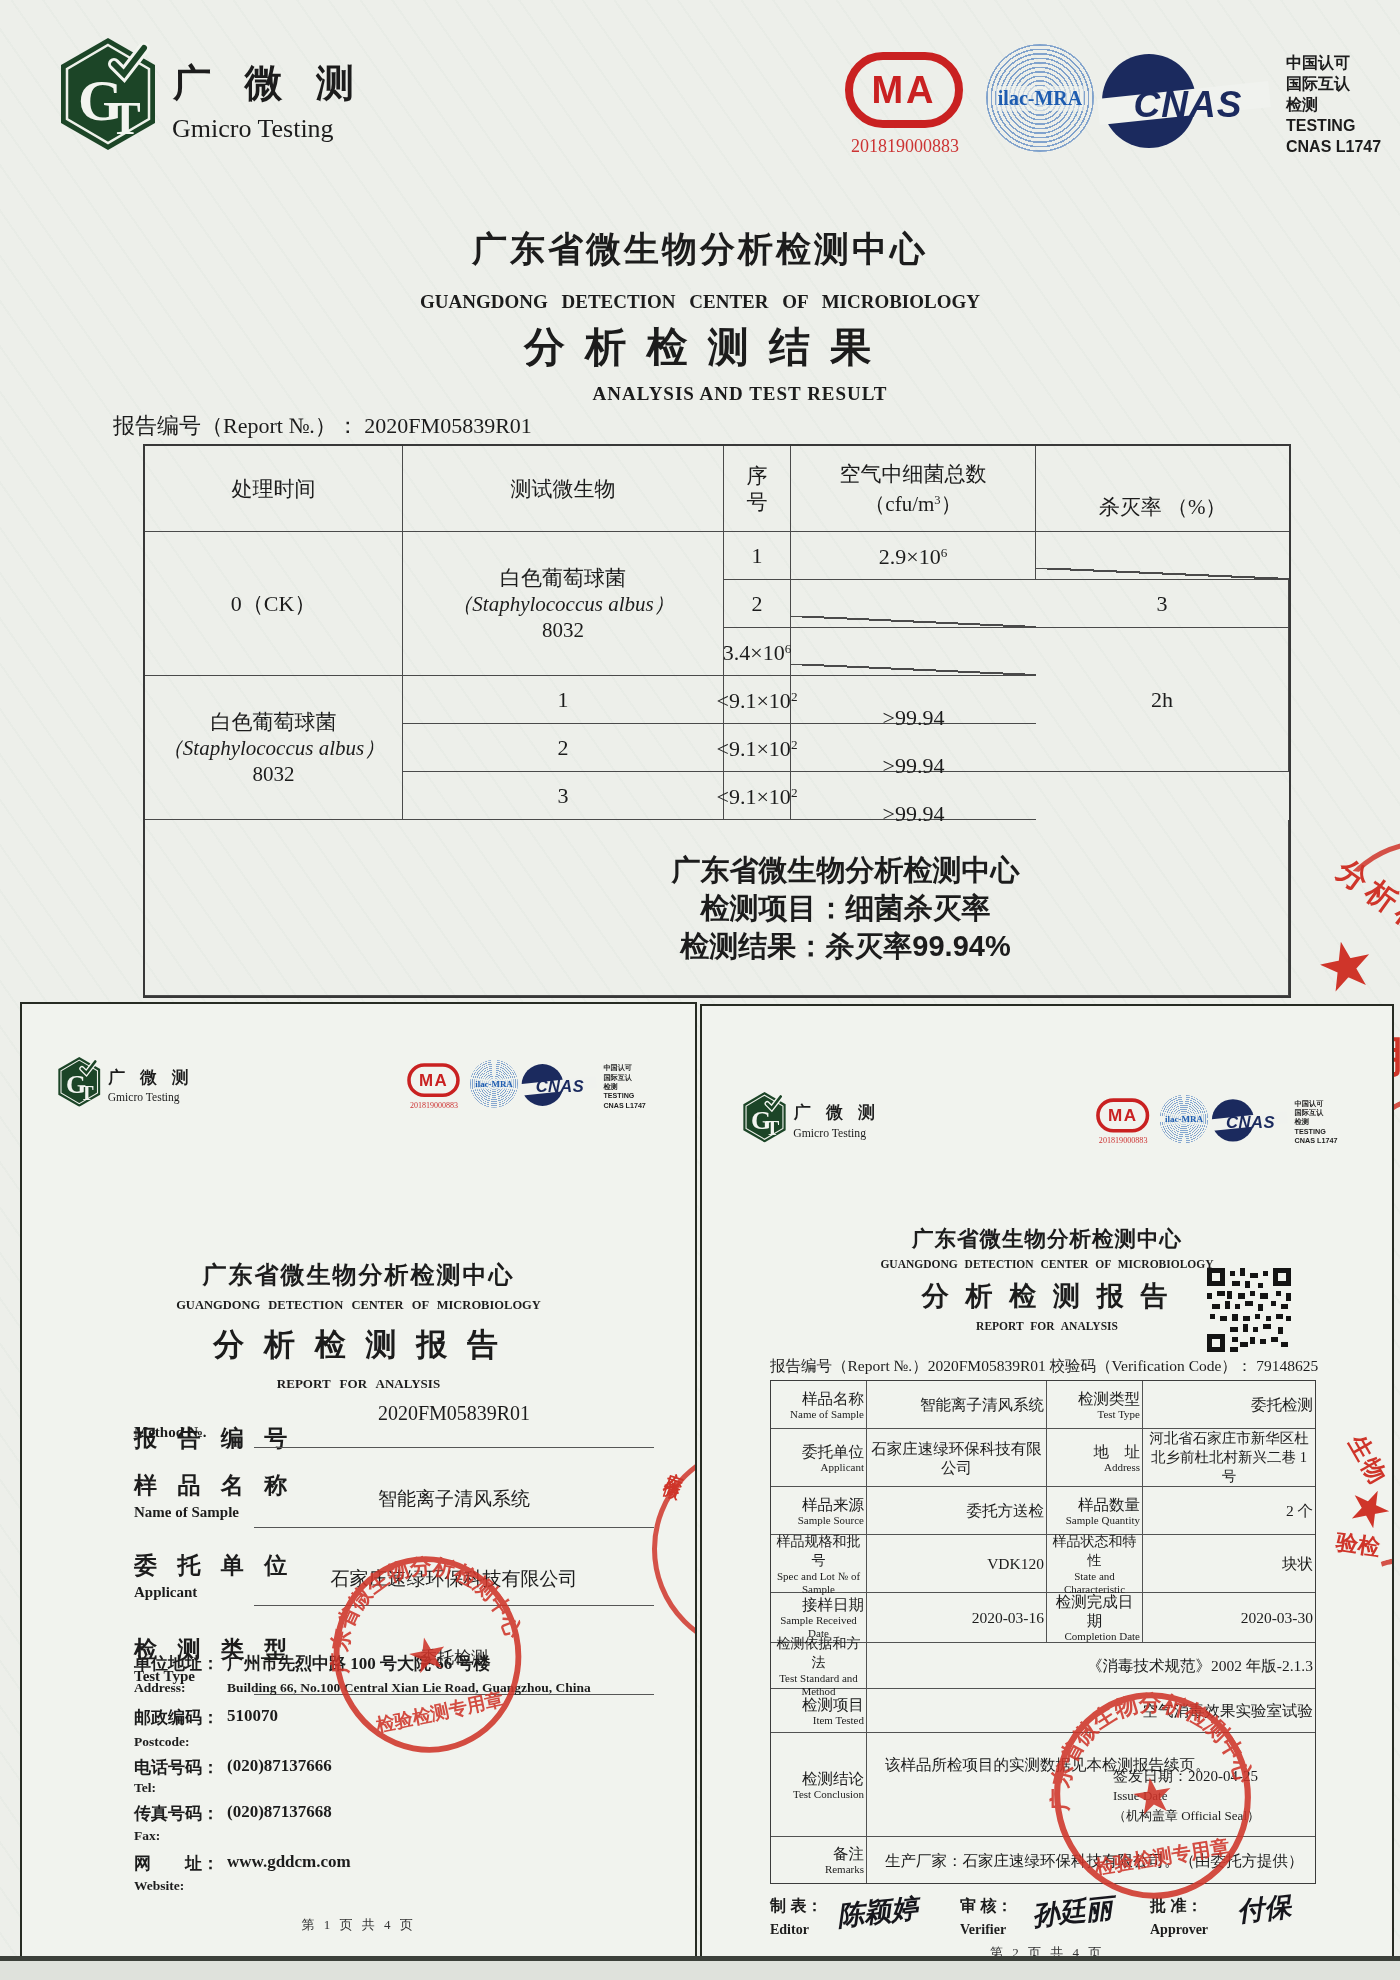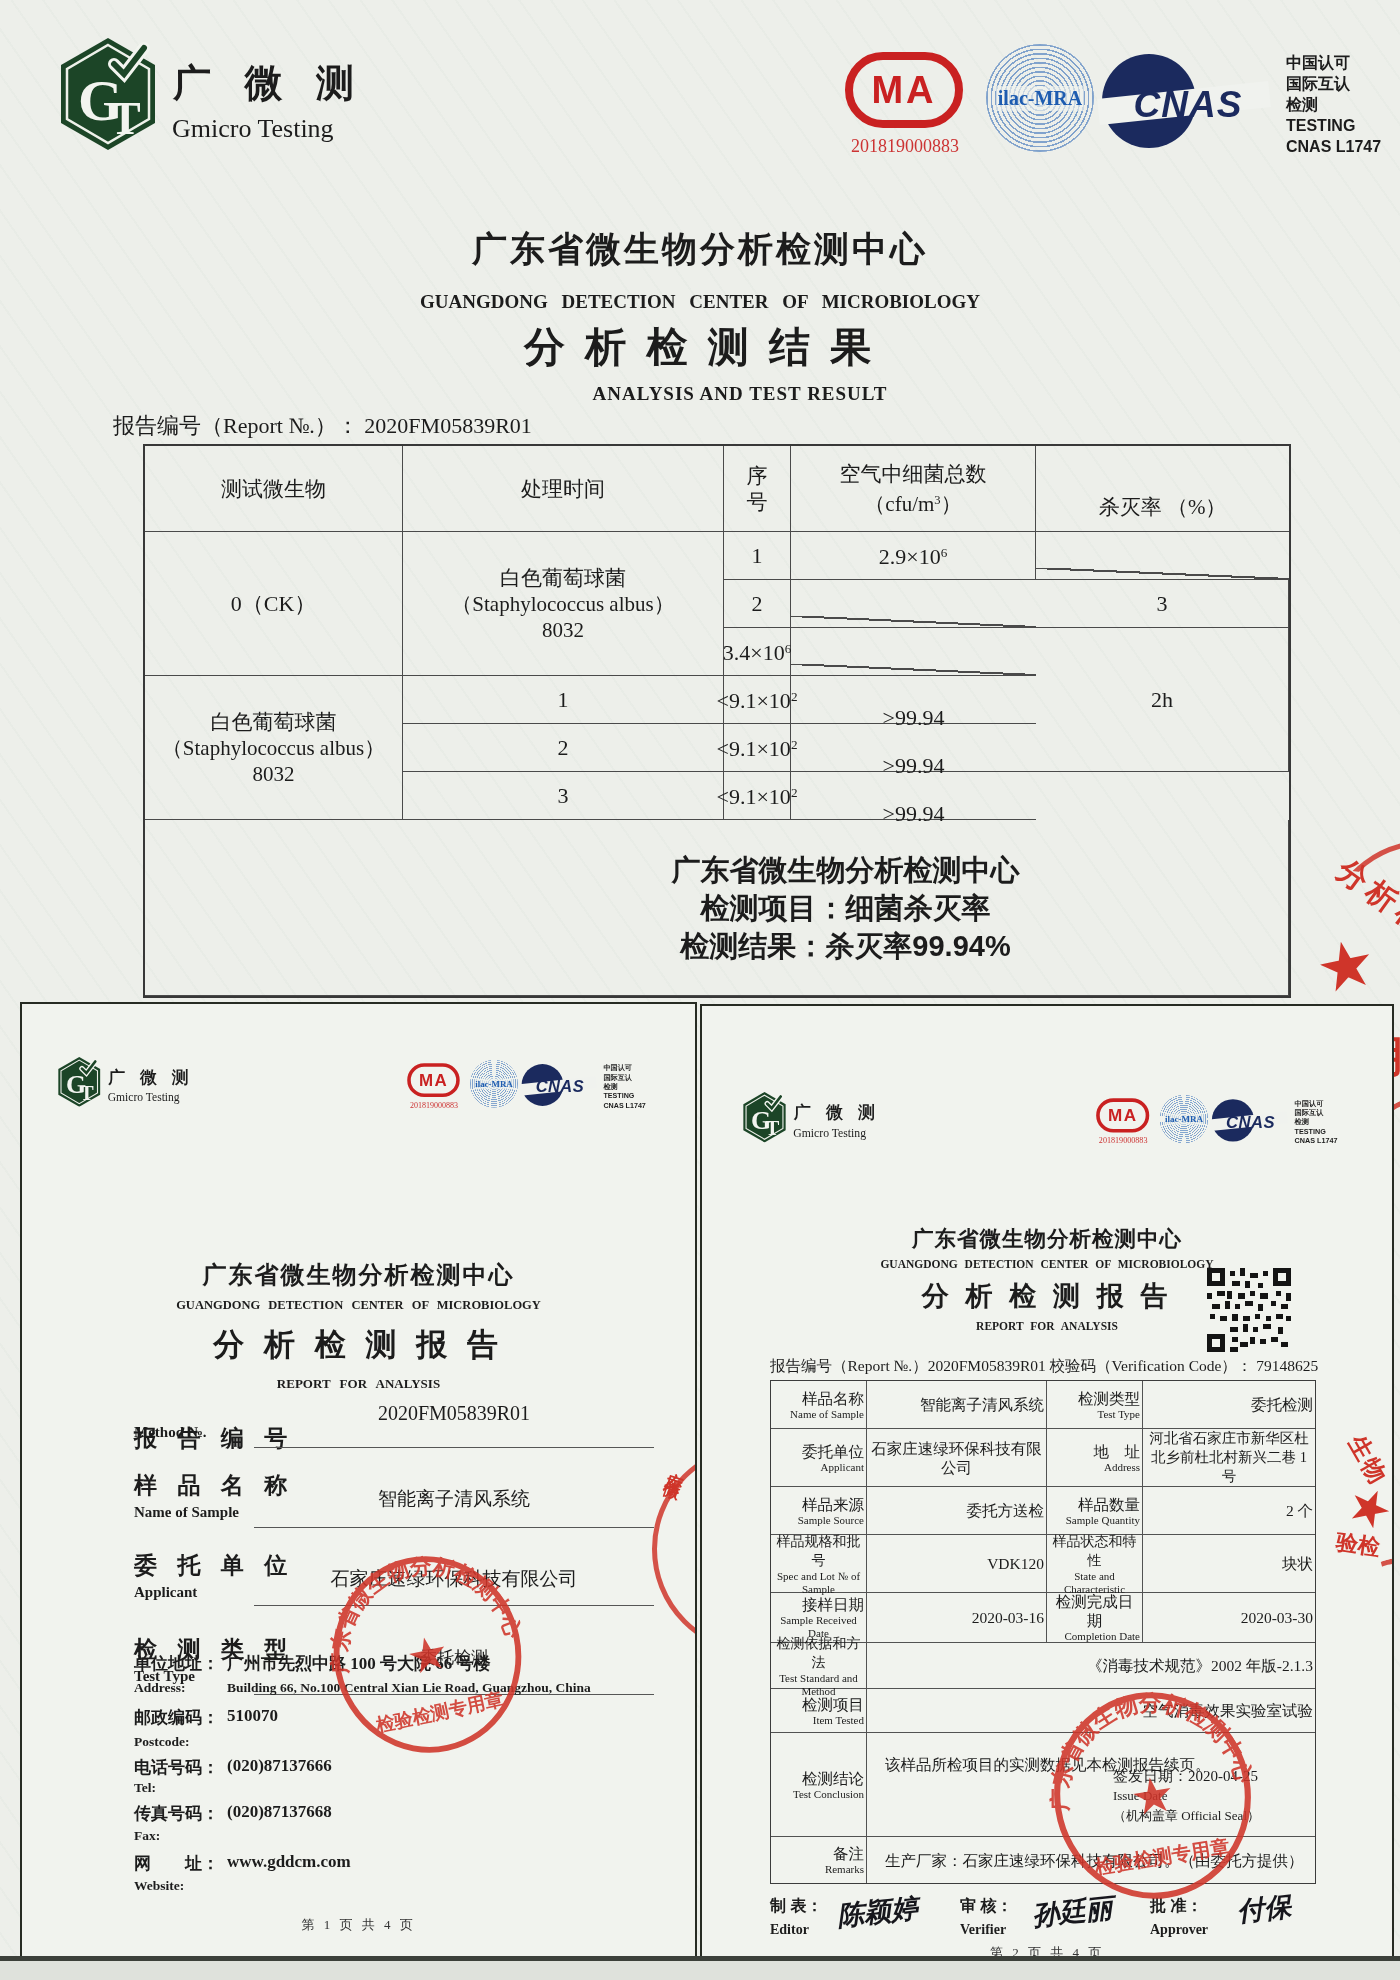--- a/index.html
+++ b/index.html
@@ -36,21 +36,21 @@
         grid-template-columns:258px 321px 67px 245px 253px;
         grid-template-rows:86px repeat(6,48px) 176px;
         border:2px solid #383838;}
   .rtable .c{border-right:1px solid #4a4a4a;border-bottom:1px solid #4a4a4a;display:flex;flex-direction:column;
         align-items:center;justify-content:center;font-size:21px;text-align:center;line-height:26px;}
   .rtable .lastcol{border-right:none;margin-top:36px;}
   .rtable .span3{grid-row:span 3;}
   .rtable .num{font-size:22px;}
   .slash{background:linear-gradient(to right top,transparent calc(50% - 1px),#4a4a4a calc(50% - 1px) calc(50% + 1px),transparent calc(50% + 1px));}
   .orgcell{line-height:46px;}
-  .latin{text-align:center;}
+  .latin{font-style:italic;text-align:center;}
   .sumrow{grid-column:1 / -1;border:none;display:flex;flex-direction:column;justify-content:center;
         align-items:flex-start;padding-left:258px;gap:12px;}
   .sumrow div{font-family:"Liberation Sans","DejaVu Sans",sans-serif;font-weight:700;font-size:29px;}
   
   .sheet{position:absolute;background:#f1f3ee;border:2px solid #272b23;overflow:hidden;}
   #sheet1{left:20px;top:1002px;width:673px;height:952px;}
   #sheet2{left:700px;top:1004px;width:690px;height:952px;}
   .scalewrap{position:absolute;transform-origin:0 0;}
   
   .f-cn{position:absolute;left:112px;font-weight:700;font-size:23px;letter-spacing:7px;white-space:nowrap;
@@ -134,22 +134,22 @@
       </div>
     </div>
 
     <div class="abs ctr" style="top:226px;font-size:35px;font-weight:600;letter-spacing:3px;">广东省微生物分析检测中心</div>
     <div class="abs ctr" style="top:291px;font-size:19px;font-weight:700;word-spacing:9px;">GUANGDONG   DETECTION   CENTER   OF   MICROBIOLOGY</div>
     <div class="abs ctr" style="top:320px;font-size:41px;font-weight:700;letter-spacing:5px;">分 析 检 测 结 果</div>
     <div class="abs ctr" style="top:383px;font-size:19px;font-weight:700;letter-spacing:1px;padding-left:40px;">ANALYSIS AND TEST RESULT</div>
     <div class="abs" style="left:113px;top:411px;font-size:22px;">报告编号（Report №.）： 2020FM05839R01</div>
 
     <div class="rtable">
+      <div class="c">处理时间</div>
       <div class="c">测试微生物</div>
-      <div class="c">处理时间</div>
       <div class="c">
         <span>序</span>
         <span>号</span>
       </div>
       <div class="c">
         <span>空气中细菌总数</span>
         <span><span>（cfu/m</span><span class="sup">3</span><span>）</span></span>
       </div>
       <div class="c lastcol">杀灭率 （%）</div>
 

